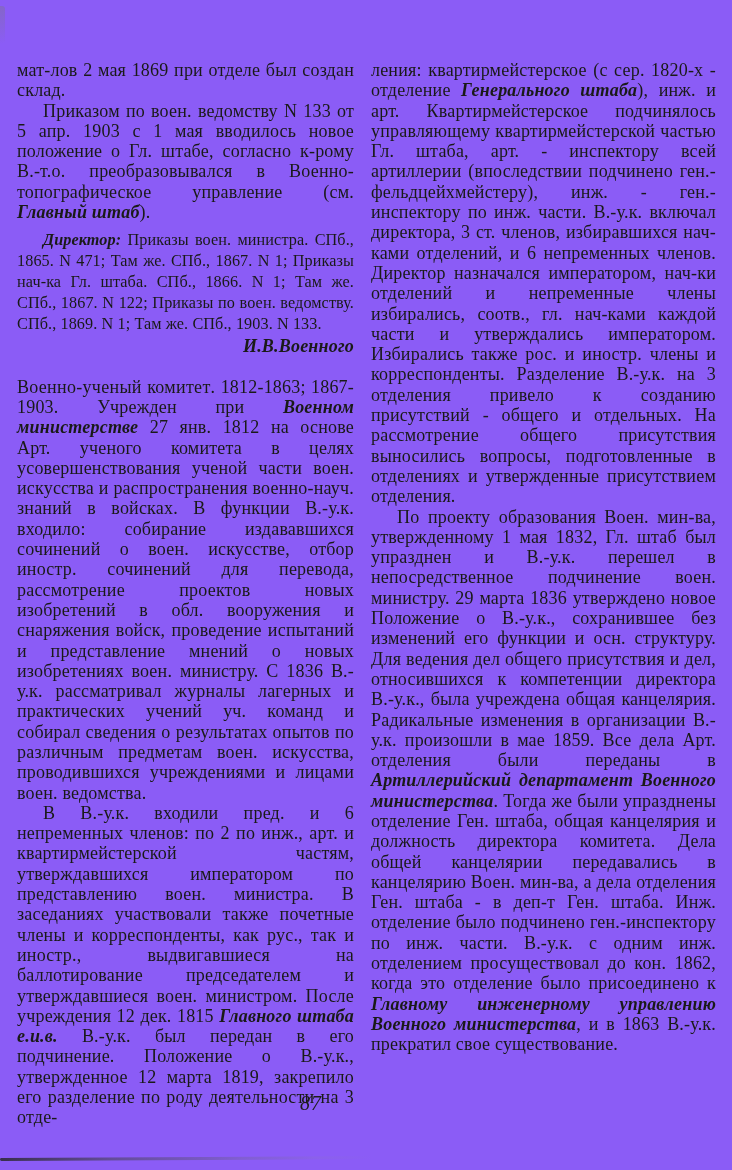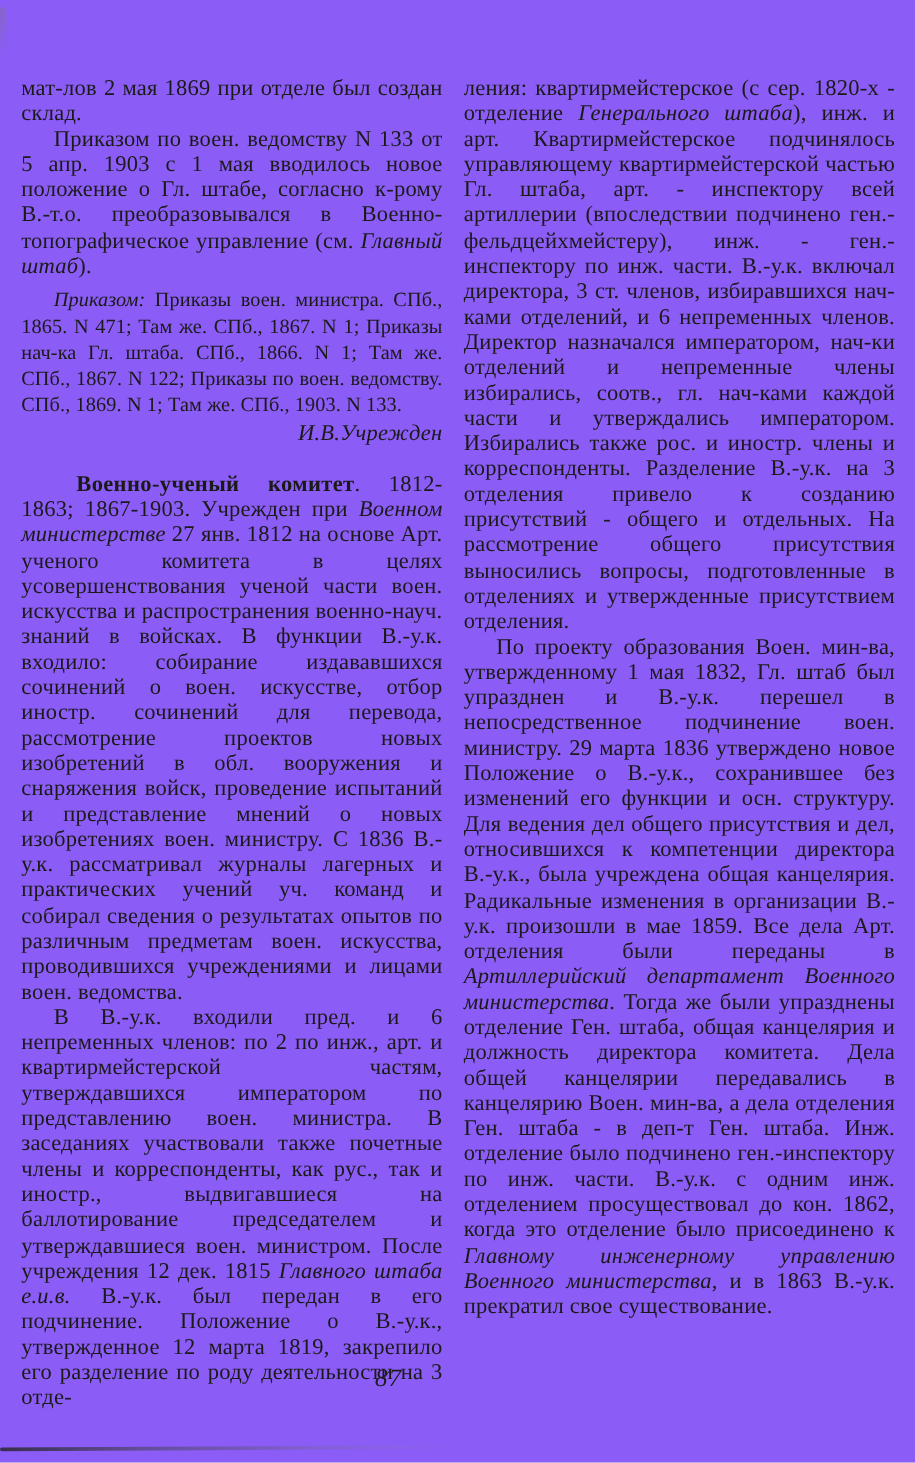--- a/index.html
+++ b/index.html
@@ -40,22 +40,22 @@
   }
   p.author {
     text-align: right;
     text-indent: 0;
     margin-top: 2px;
   }
   p.entry {
     text-indent: 0;
     margin-top: 20px;
   }
-  .em { font-style: italic; }
-  .b  { font-weight: bold; letter-spacing: 0.3px; margin-left: 44px; }
+  .em { font-style: italic; font-weight: bold; }
+  .b  { font-weight: normal; letter-spacing: 0.3px; }
   .page-number {
     position: absolute;
     left: 300px;
     top: 1092px;
     font-size: 20px;
     font-style: italic;
     letter-spacing: 1px;
     color: #1d1d1b;
   }
   .scan-edge-shadow {
@@ -86,22 +86,22 @@
 </style>
 </head>
 <body>
 
 <div class="page">
   <div class="scan-corner-mark"></div>
 
   <div class="col col-left">
       <p class="para cont"><span>мат-лов 2 мая 1869 при отделе был создан склад.</span></p>
       <p class="para"><span>Приказом по воен. ведомству N 133 от 5 апр. 1903 с 1 мая вводилось новое положение о Гл. штабе, согласно к-рому В.-т.о. преобразовывался в Военно-топографическое управление (см. </span><span class="em">Главный штаб</span><span>).</span></p>
-      <p class="para sources"><span class="em">Приказом:</span><span> Приказы воен. министра. СПб., 1865. N 471; Там же. СПб., 1867. N 1; Приказы нач-ка Гл. штаба. СПб., 1866. N 1; Там же. СПб., 1867. N 122; Приказы по воен. ведомству. СПб., 1869. N 1; Там же. СПб., 1903. N 133.</span></p>
-      <p class="para author"><span class="em">И.В.Учрежден</span></p>
+      <p class="para sources"><span class="em">Директор:</span><span> Приказы воен. министра. СПб., 1865. N 471; Там же. СПб., 1867. N 1; Приказы нач-ка Гл. штаба. СПб., 1866. N 1; Там же. СПб., 1867. N 122; Приказы по воен. ведомству. СПб., 1869. N 1; Там же. СПб., 1903. N 133.</span></p>
+      <p class="para author"><span class="em">И.В.Военного</span></p>
       <p class="para entry"><span class="b">Военно-ученый комитет</span><span>. 1812-1863; 1867-1903. Учрежден при </span><span class="em">Военном министерстве</span><span> 27 янв. 1812 на основе Арт. ученого комитета в целях усовершенствования ученой части воен. искусства и распространения военно-науч. знаний в войсках. В функции В.-у.к. входило: собирание издававшихся сочинений о воен. искусстве, отбор иностр. сочинений для перевода, рассмотрение проектов новых изобретений в обл. вооружения и снаряжения войск, проведение испытаний и представление мнений о новых изобретениях воен. министру. С 1836 В.-у.к. рассматривал журналы лагерных и практических учений уч. команд и собирал сведения о результатах опытов по различным предметам воен. искусства, проводившихся учреждениями и лицами воен. ведомства.</span></p>
       <p class="para"><span>В В.-у.к. входили пред. и 6 непременных членов: по 2 по инж., арт. и квартирмейстерской частям, утверждавшихся императором по представлению воен. министра. В заседаниях участвовали также почетные члены и корреспонденты, как рус., так и иностр., выдвигавшиеся на баллотирование председателем и утверждавшиеся воен. министром. После учреждения 12 дек. 1815 </span><span class="em">Главного штаба е.и.в.</span><span> В.-у.к. был передан в его подчинение. Положение о В.-у.к., утвержденное 12 марта 1819, закрепило его разделение по роду деятельности на 3 отде-</span></p>
     </div>
   <div class="col col-right">
       <p class="para cont"><span>ления: квартирмейстерское (с сер. 1820-х - отделение </span><span class="em">Генерального штаба</span><span>), инж. и арт. Квартирмейстерское подчинялось управляющему квартирмейстерской частью Гл. штаба, арт. - инспектору всей артиллерии (впоследствии подчинено ген.-фельдцейхмейстеру), инж. - ген.-инспектору по инж. части. В.-у.к. включал директора, 3 ст. членов, избиравшихся нач-ками отделений, и 6 непременных членов. Директор назначался императором, нач-ки отделений и непременные члены избирались, соотв., гл. нач-ками каждой части и утверждались императором. Избирались также рос. и иностр. члены и корреспонденты. Разделение В.-у.к. на 3 отделения привело к созданию присутствий - общего и отдельных. На рассмотрение общего присутствия выносились вопросы, подготовленные в отделениях и утвержденные присутствием отделения.</span></p>
       <p class="para"><span>По проекту образования Воен. мин-ва, утвержденному 1 мая 1832, Гл. штаб был упразднен и В.-у.к. перешел в непосредственное подчинение воен. министру. 29 марта 1836 утверждено новое Положение о В.-у.к., сохранившее без изменений его функции и осн. структуру. Для ведения дел общего присутствия и дел, относившихся к компетенции директора В.-у.к., была учреждена общая канцелярия. Радикальные изменения в организации В.-у.к. произошли в мае 1859. Все дела Арт. отделения были переданы в </span><span class="em">Артиллерийский департамент Военного министерства</span><span>. Тогда же были упразднены отделение Ген. штаба, общая канцелярия и должность директора комитета. Дела общей канцелярии передавались в канцелярию Воен. мин-ва, а дела отделения Ген. штаба - в деп-т Ген. штаба. Инж. отделение было подчинено ген.-инспектору по инж. части. В.-у.к. с одним инж. отделением просуществовал до кон. 1862, когда это отделение было присоединено к </span><span class="em">Главному инженерному управлению Военного министерства</span><span>, и в 1863 В.-у.к. прекратил свое существование.</span></p>
     </div>
 
   <div class="page-number">87</div>
 

